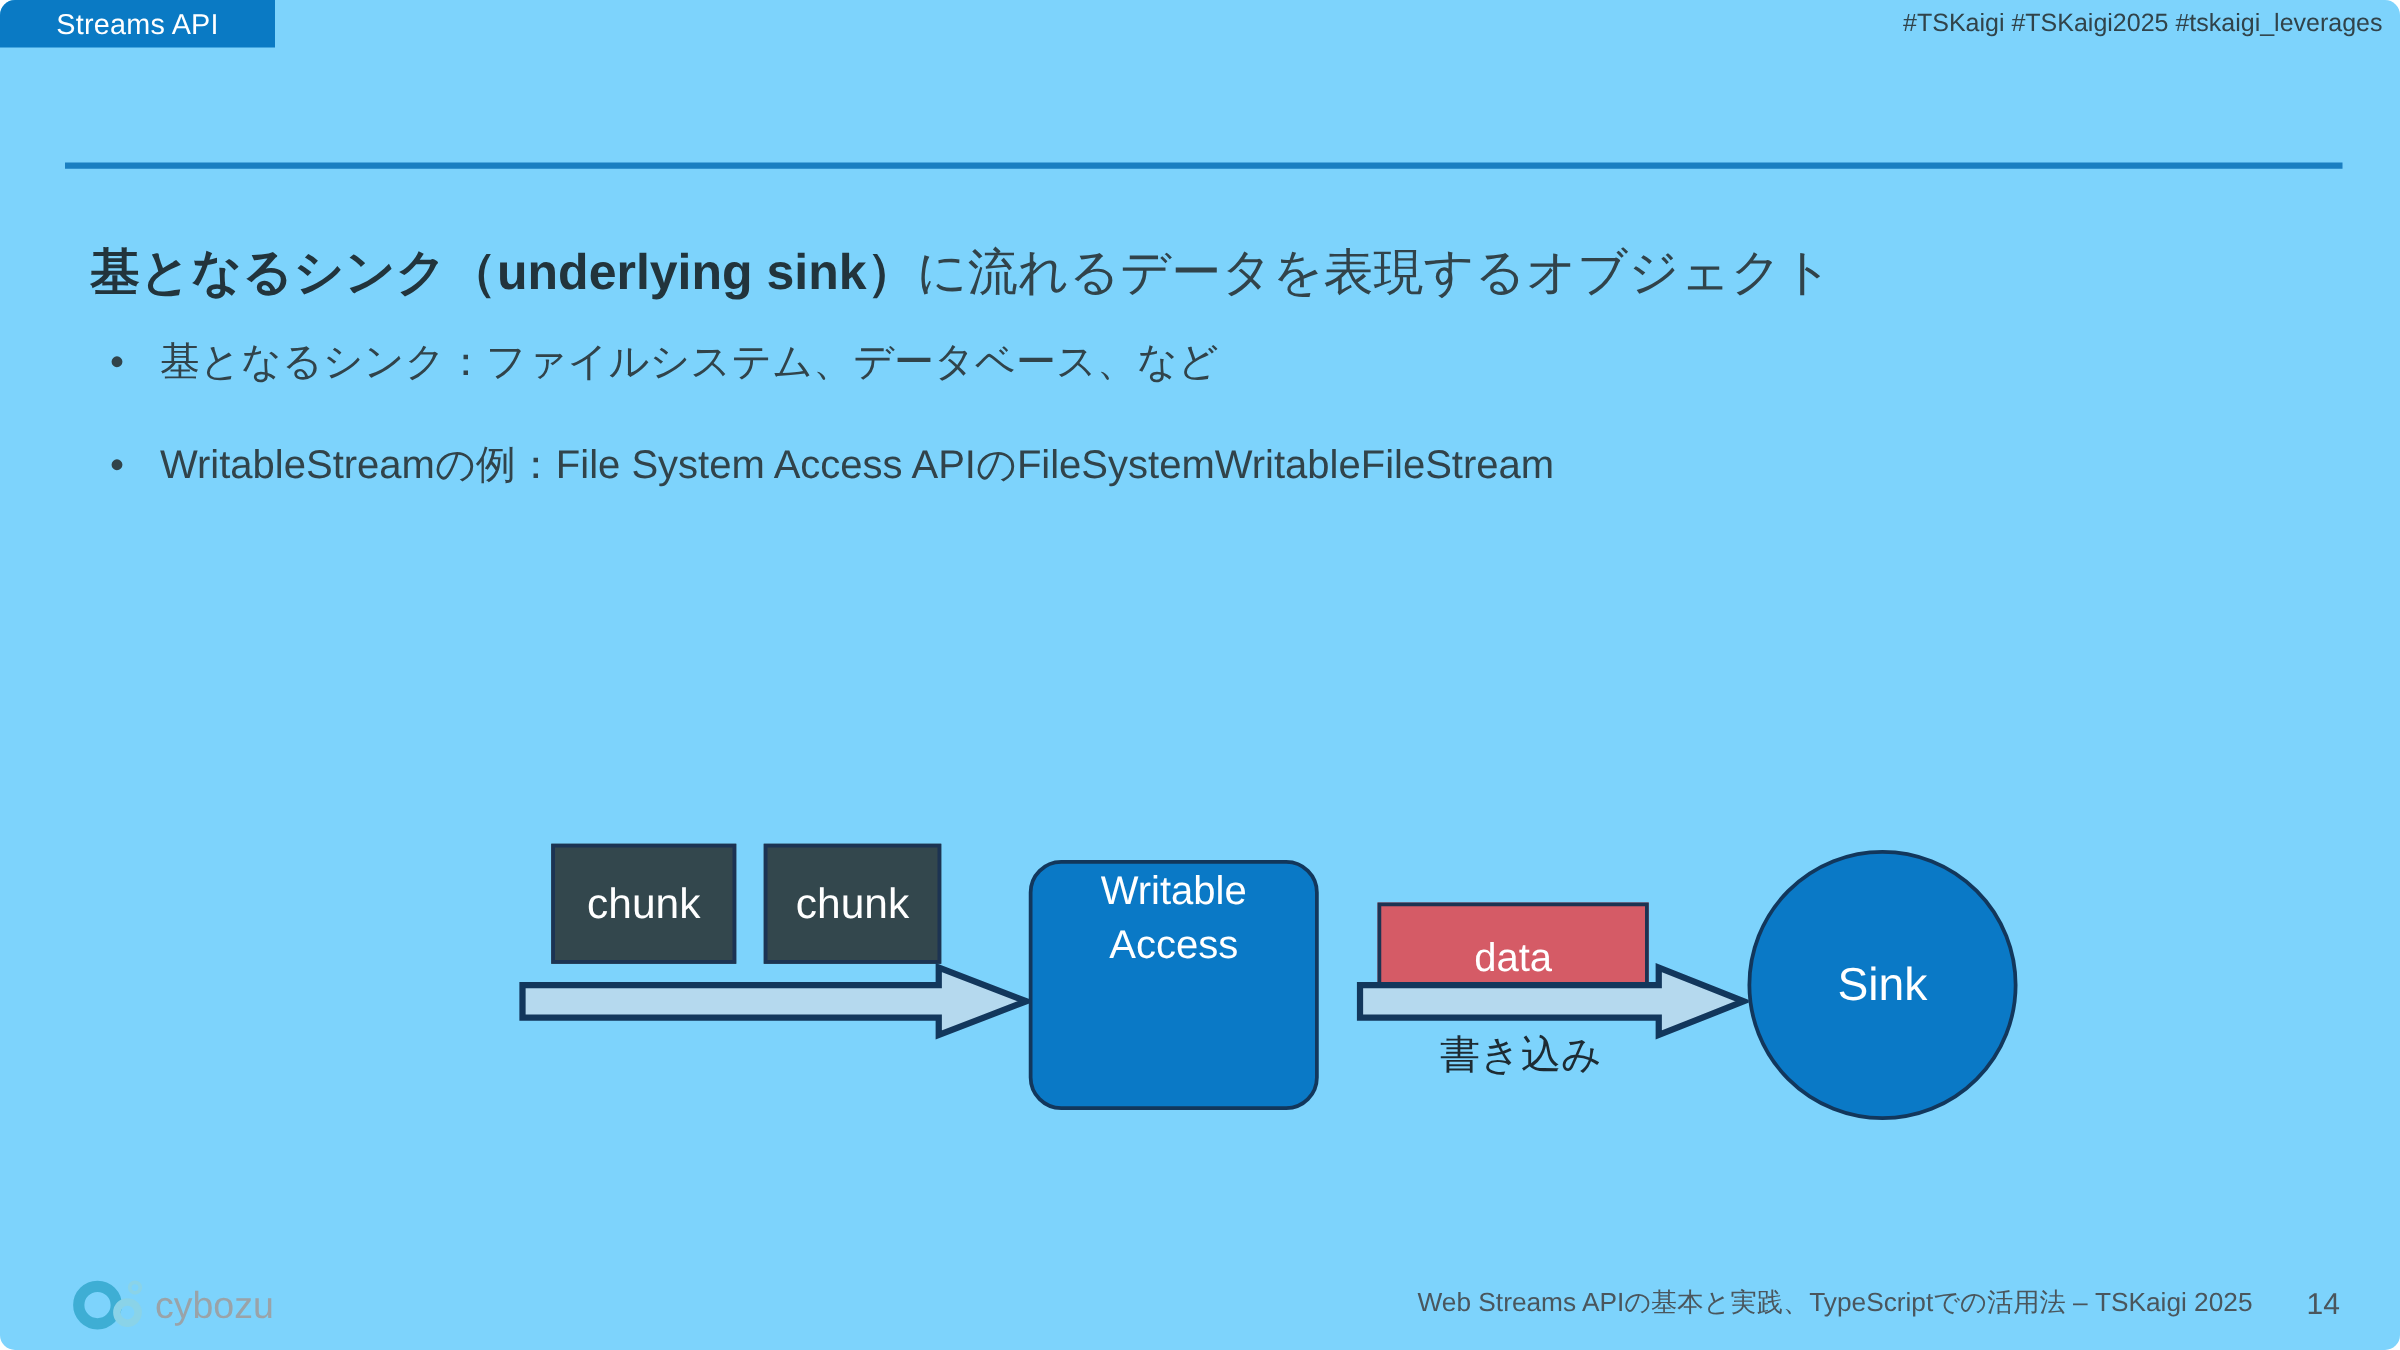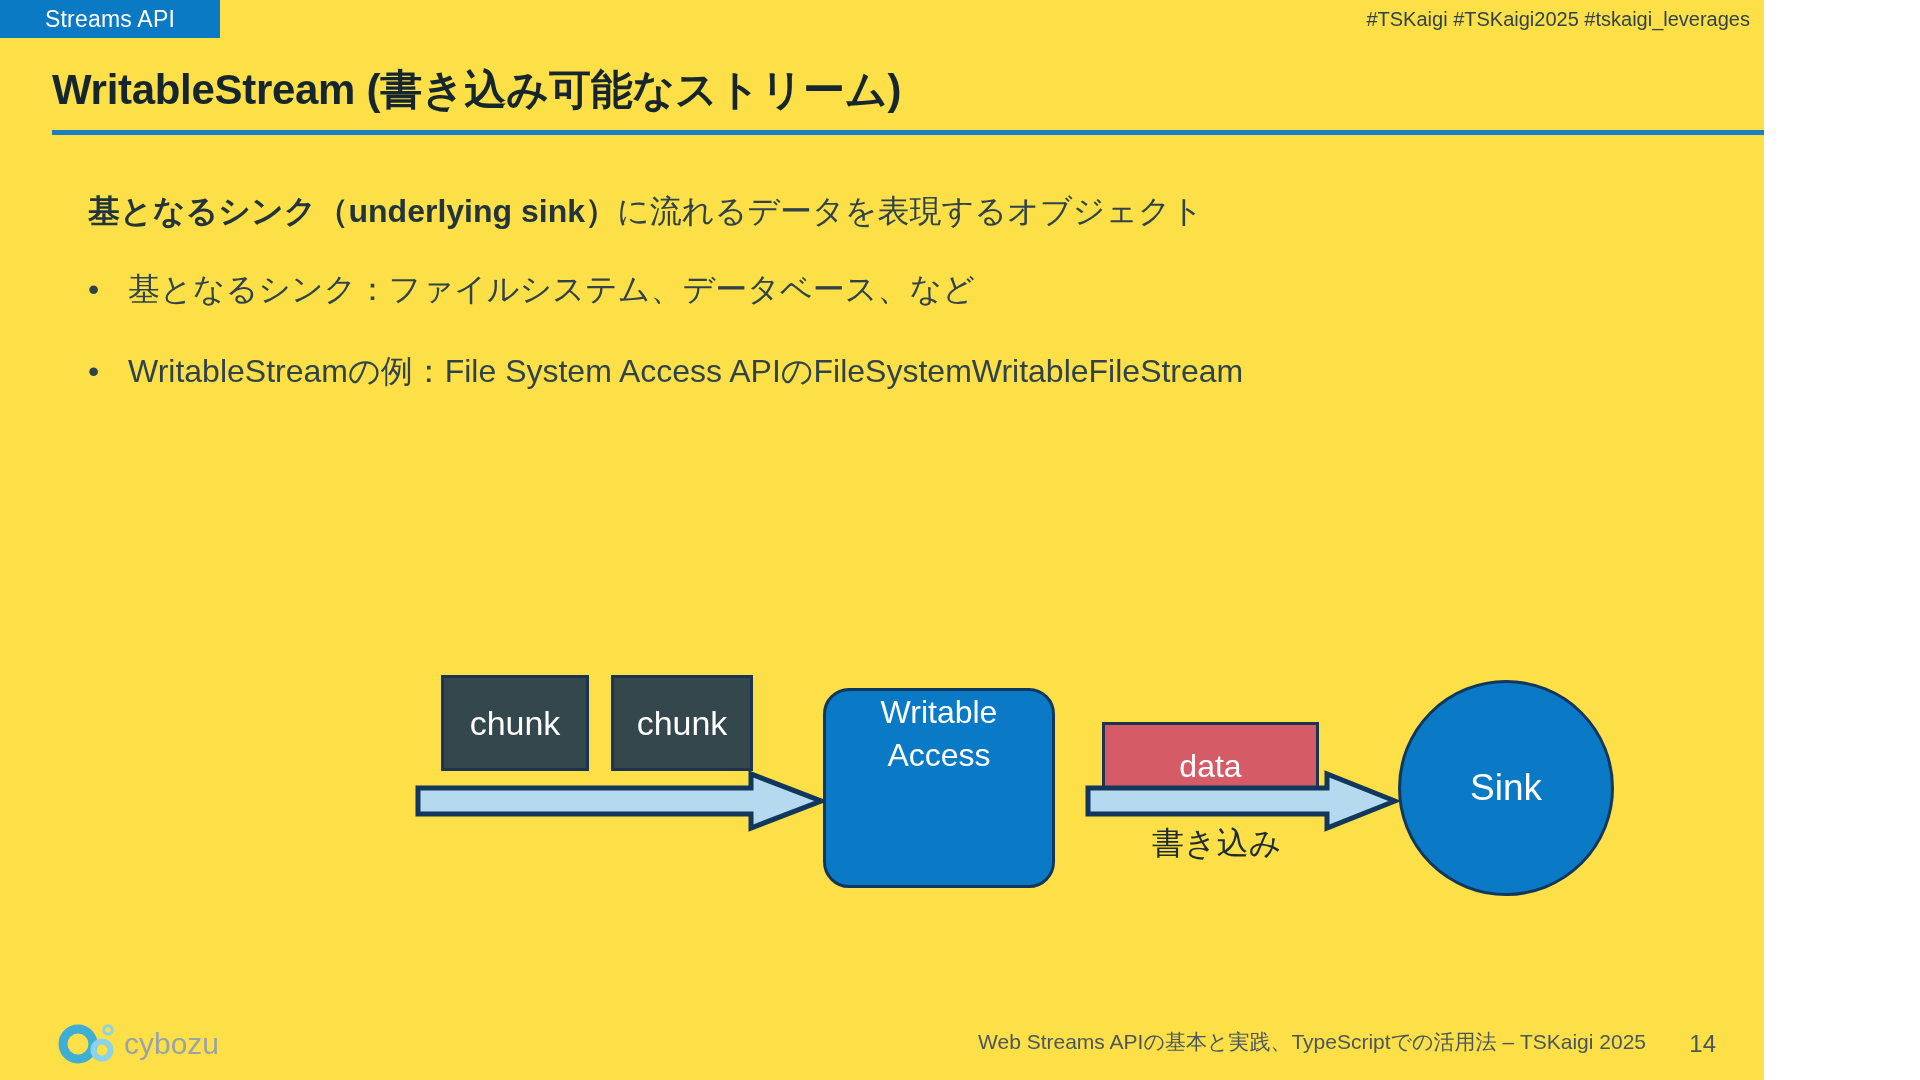--- a/index.html
+++ b/index.html
@@ -5,24 +5,25 @@
   html, body {
     margin: 0;
     padding: 0;
     background: #ffffff;
   }
   body {
     font-family: "Liberation Sans", sans-serif;
   }
   .slide {
     position: relative;
-    width: 1764px;
+    width: 1920px;
     height: 1080px;
-    background: #fde047;
+    background: #7dd3fc;
     overflow: hidden;
+    border-radius: 12px;
   }
 
   
   .section-tag {
     position: absolute;
     left: 0;
     top: 0;
     width: 220px;
     height: 38px;
     background: #0a7ac4;
@@ -55,23 +56,23 @@
     left: 52px;
     top: 130px;
     width: 1822px;
     height: 5px;
     background: #1a7fc1;
   }
 
   
   .lead {
     position: absolute;
-    left: 88px;
+    left: 72px;
     top: 190px;
-    font-size: 32px;
+    font-size: 40px;
     color: #31434a;
     white-space: nowrap;
   }
   .lead b { font-weight: bold; color: #22343c; }
 
   .bullet {
     position: absolute;
     left: 88px;
     font-size: 32px;
     color: #31434a;
@@ -193,21 +194,20 @@
     color: #4a565d;
   }
 </style>
 </head>
 <body>
 
 <div class="slide">
 
   <div class="section-tag">Streams API</div>
   <div class="hashtags">#TSKaigi #TSKaigi2025 #tskaigi_leverages</div>
-  <div class="slide-title">WritableStream (書き込み可能なストリーム)</div>
   <div class="title-rule"></div>
 
   <div class="lead">
     <b>基となるシンク（underlying sink）</b><span>に流れるデータを表現するオブジェクト</span>
   </div>
 
   <div class="bullet bullet-1">
     <span class="dot">•</span><span>基となるシンク：ファイルシステム、データベース、など</span>
   </div>
 

